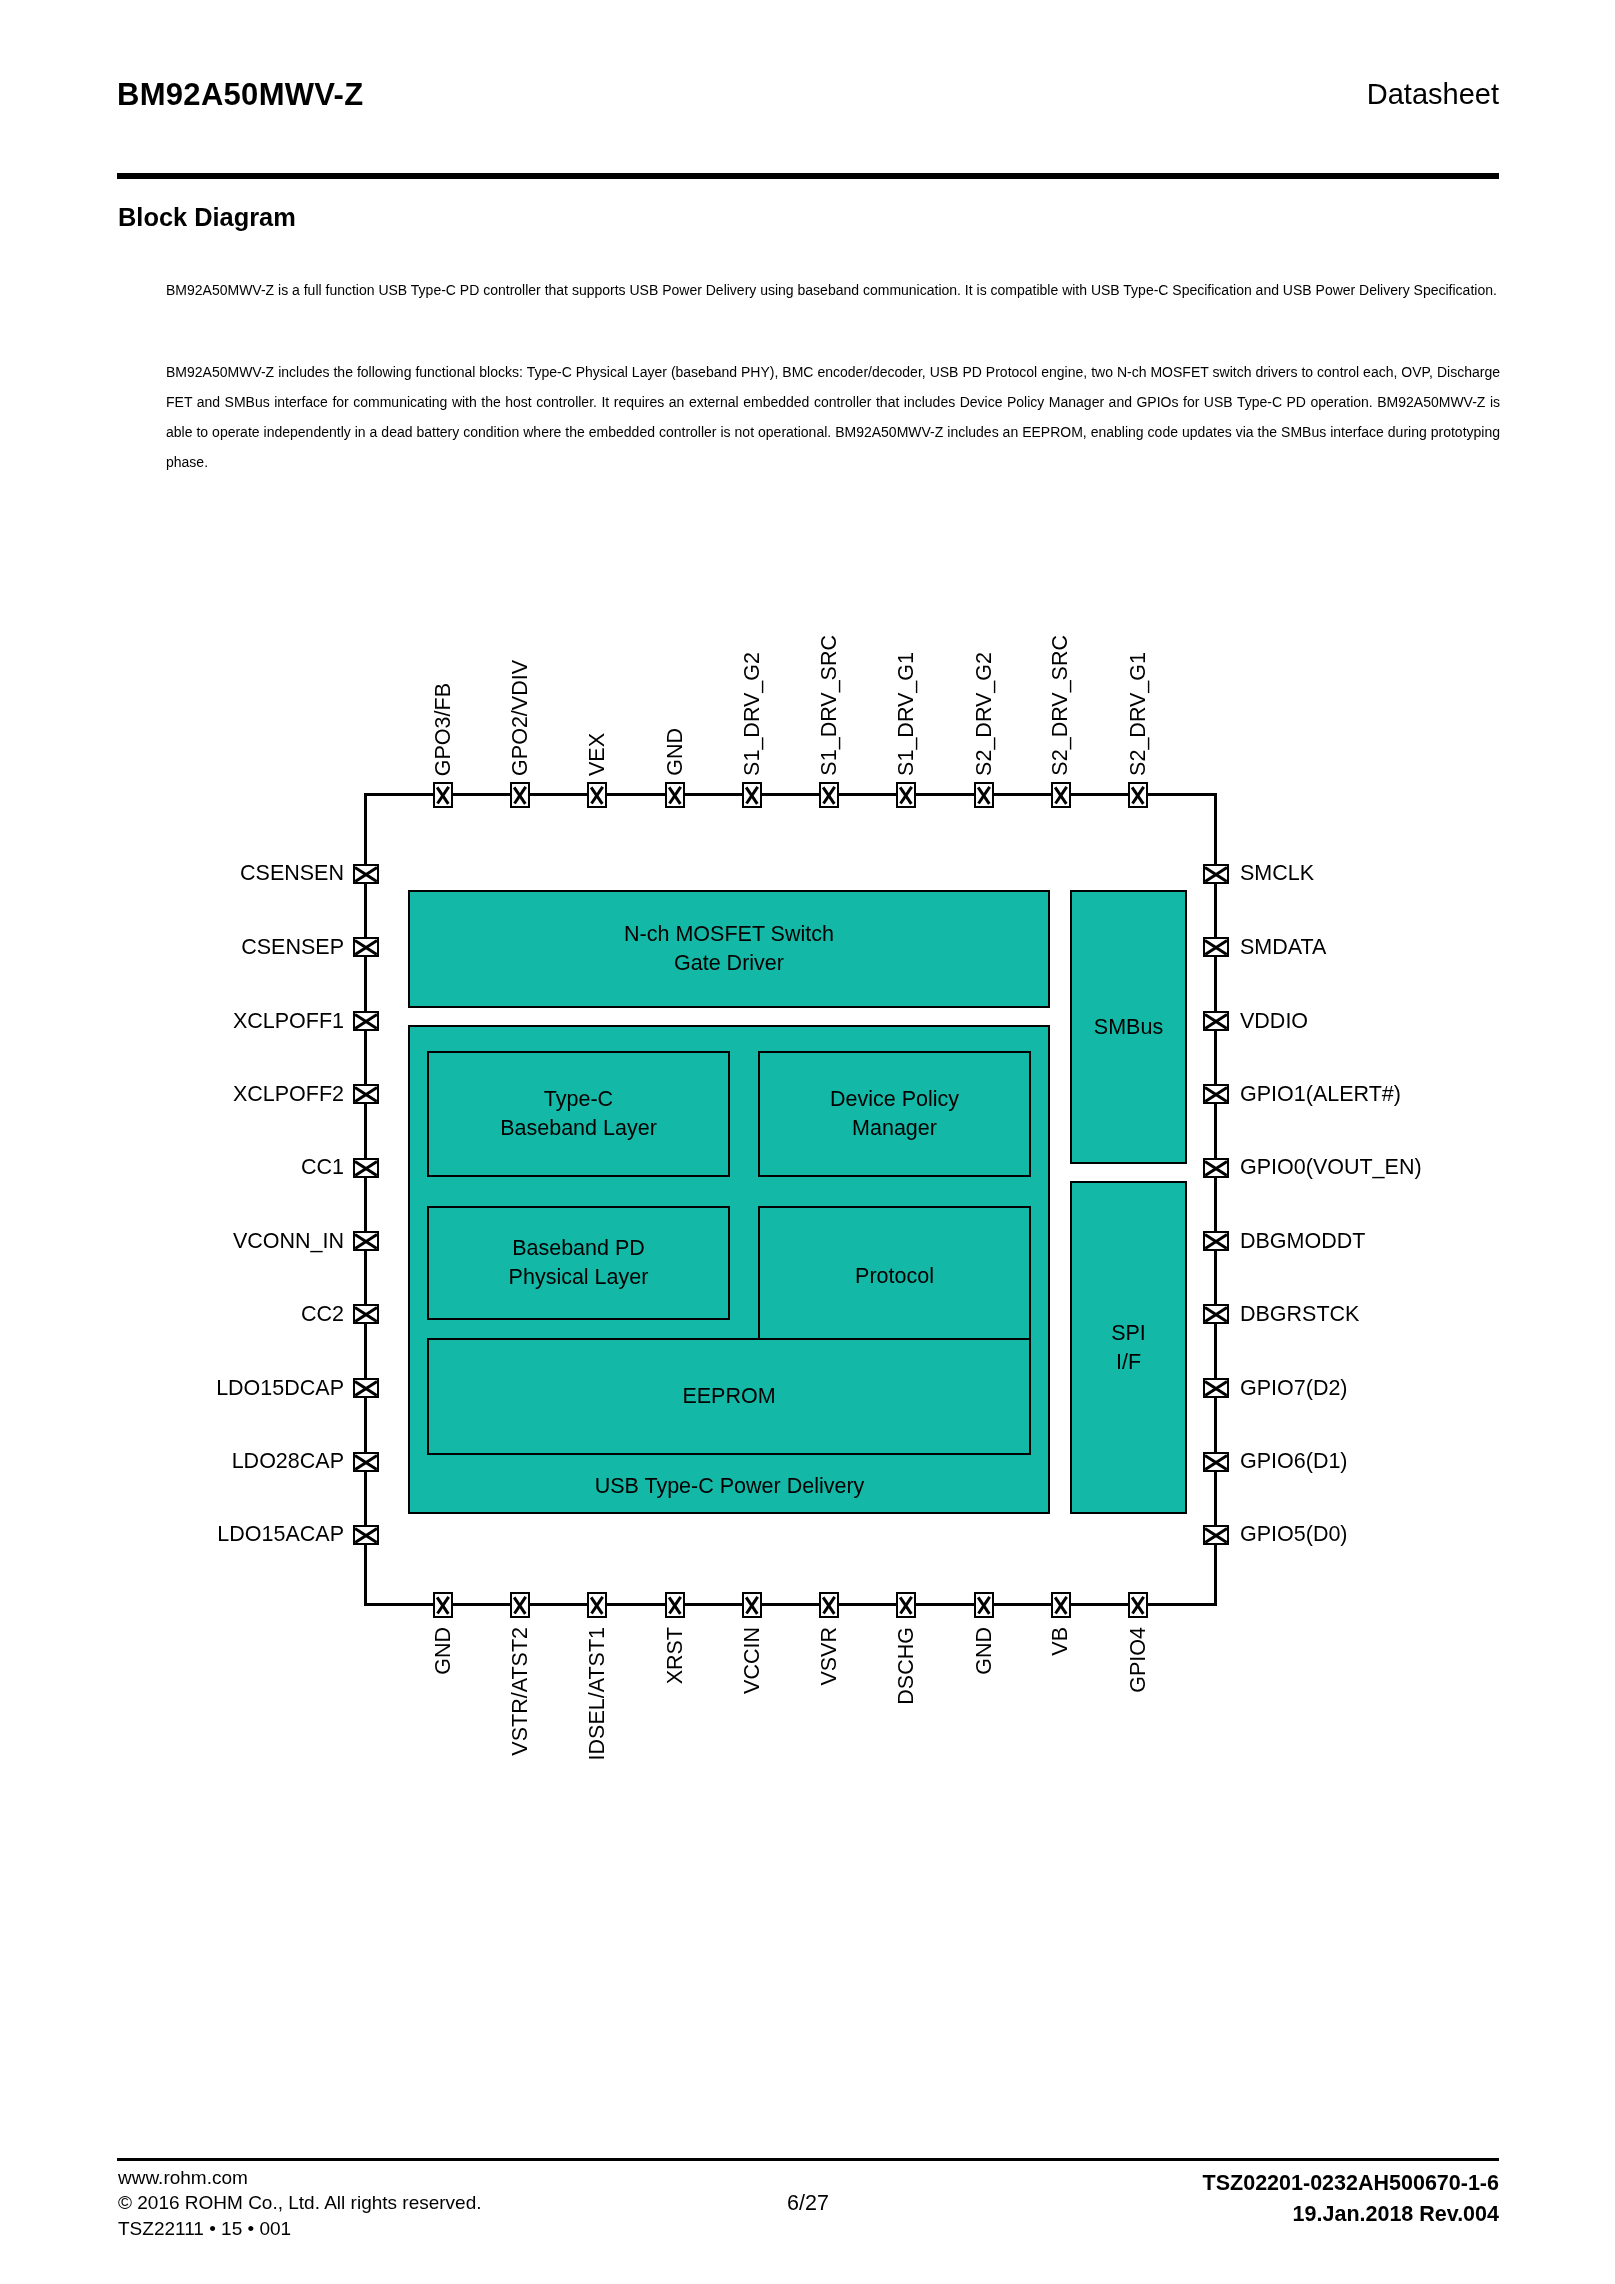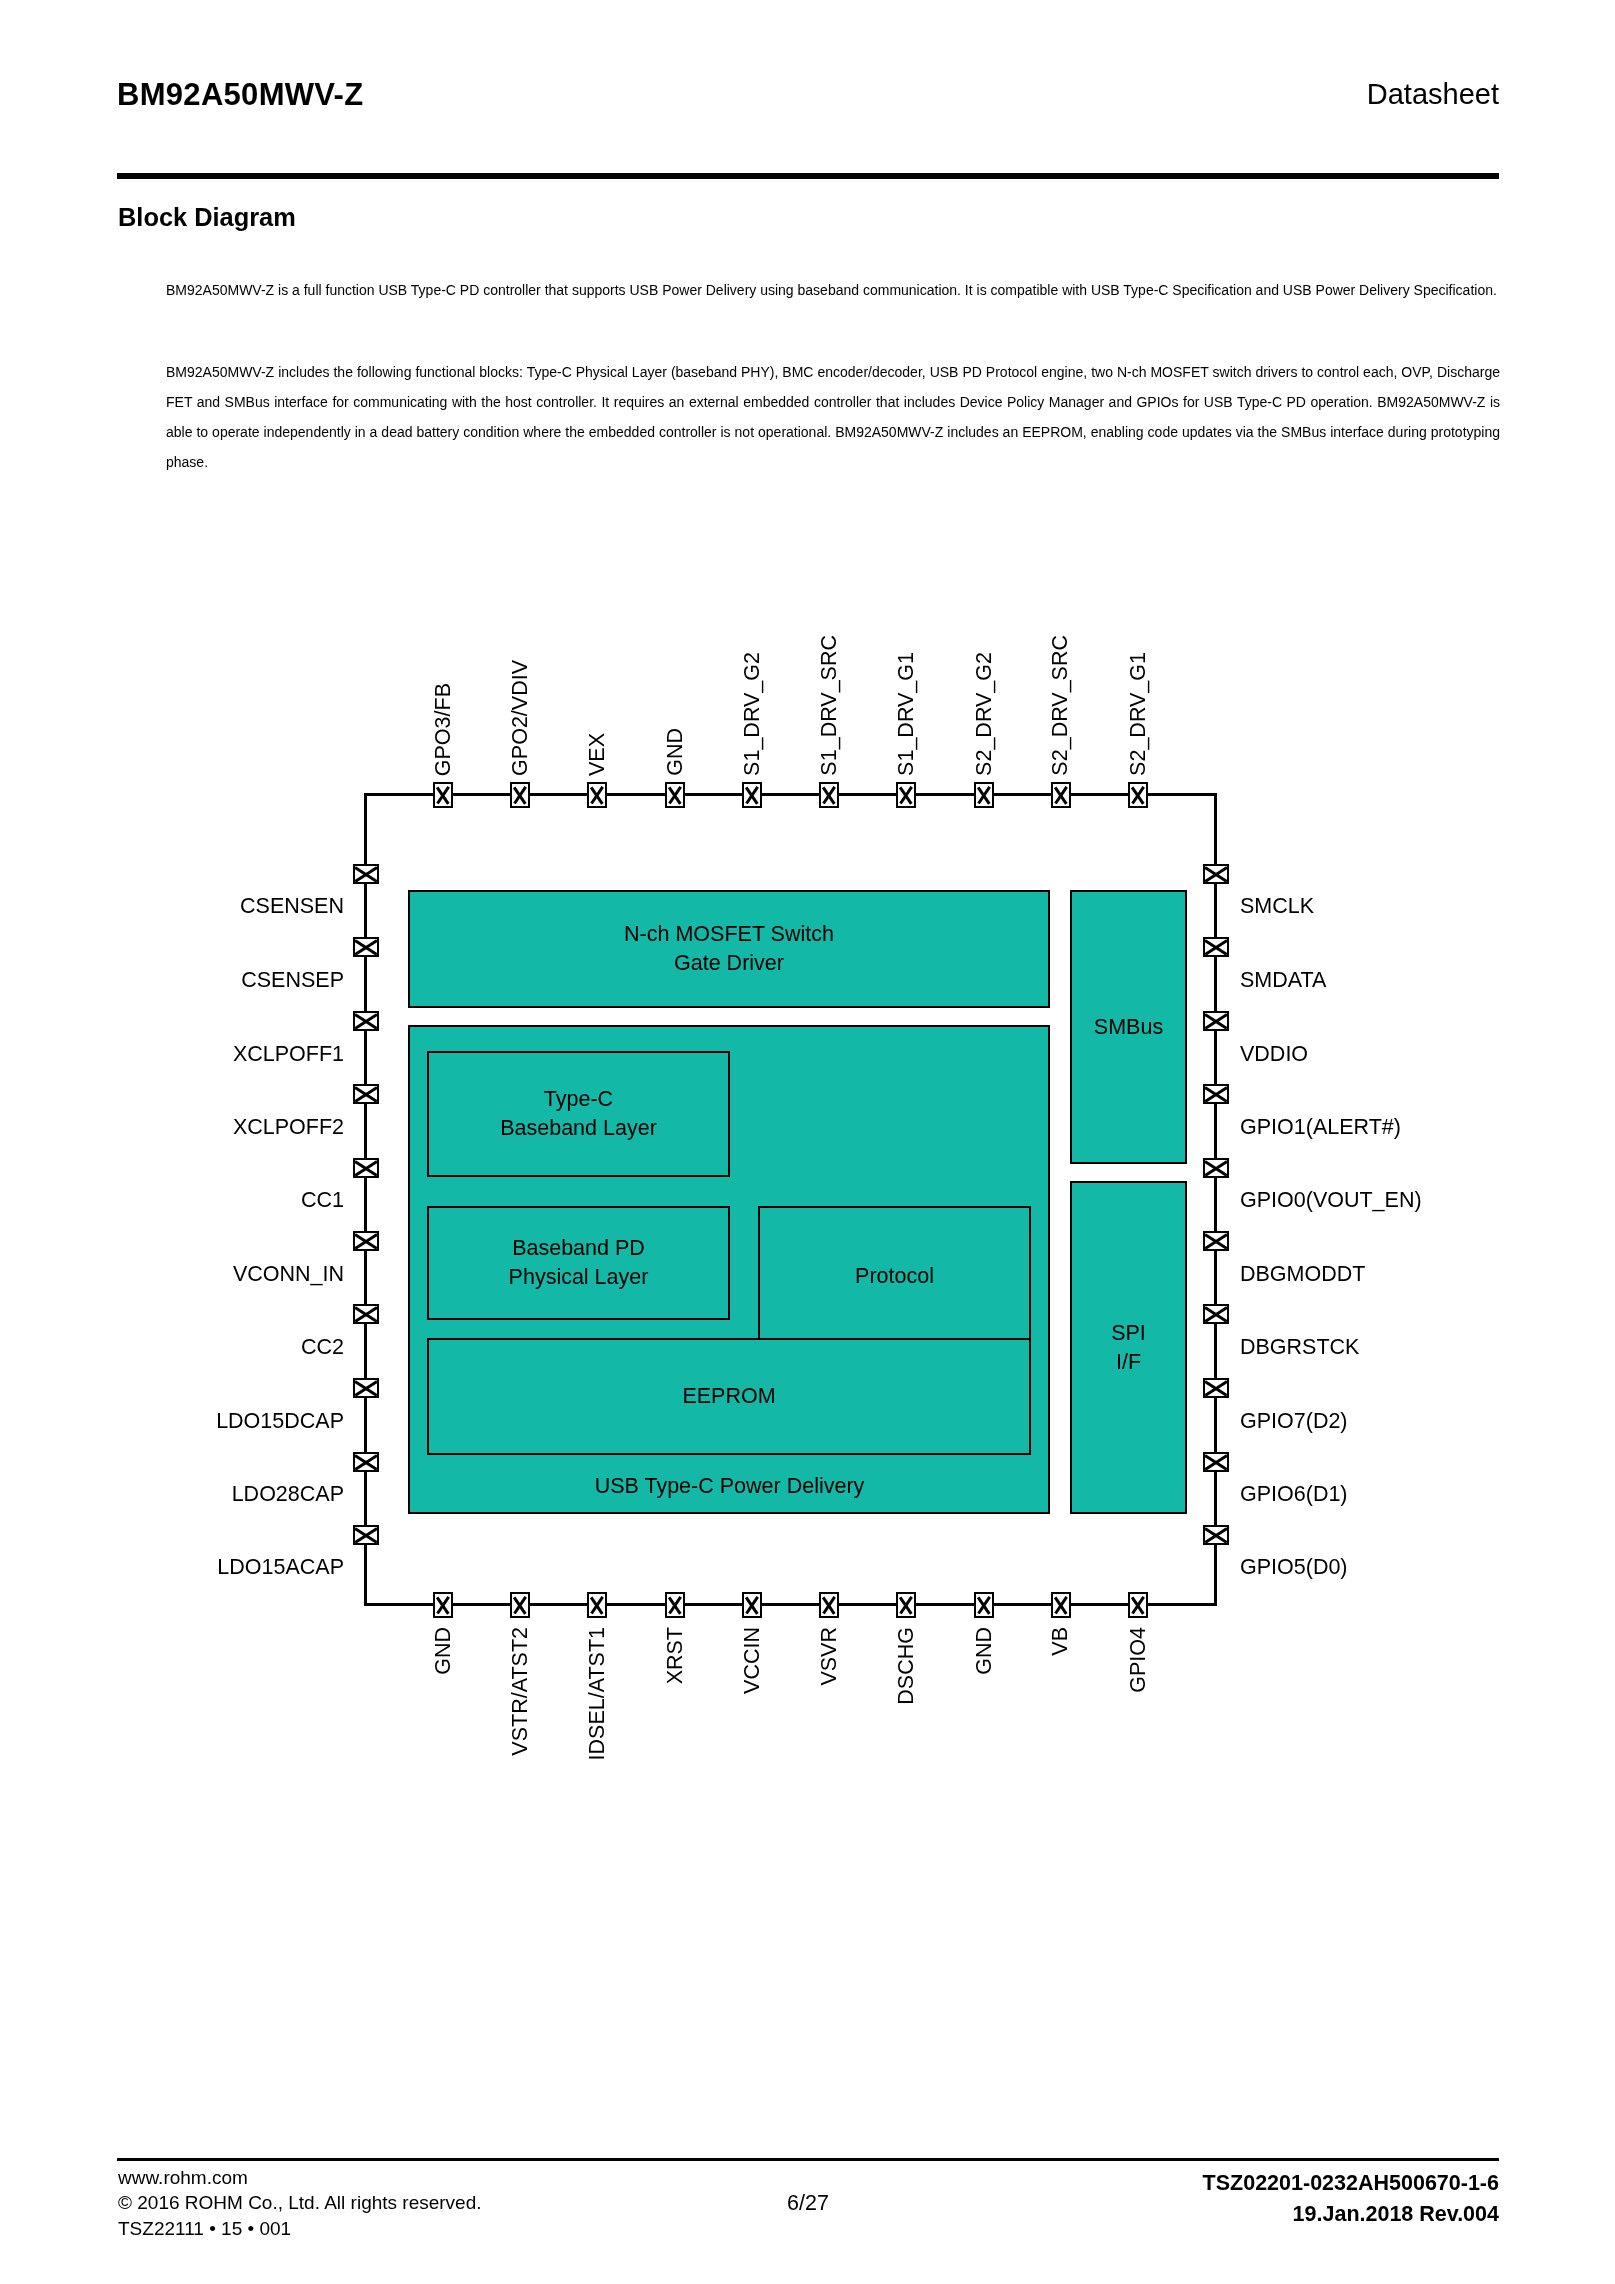--- a/index.html
+++ b/index.html
@@ -36,21 +36,21 @@
   .pin-h{width:26px;height:19.6px;}   
   .pin-v::before{transform:rotate(56deg);}
   .pin-v::after{transform:rotate(-56deg);}
   .pin-h::before{transform:rotate(33deg);}
   .pin-h::after{transform:rotate(-33deg);}
   
   .vlabel{position:absolute;writing-mode:vertical-rl;transform:rotate(180deg);
        font-size:21.5px;line-height:26px;white-space:nowrap;width:26px;text-align:left;}
   .vlabel.top{bottom:1508px;}
   .vlabel.bot{top:1627px;}
-  .hlabel{position:absolute;font-size:21.5px;line-height:27px;white-space:nowrap;margin-top:33px;}
+  .hlabel{position:absolute;font-size:21.5px;line-height:27px;white-space:nowrap;}
   .hlabel.left{text-align:right;}
   
   .ftr-rule{position:absolute;left:117px;width:1382px;top:2158px;height:2.6px;background:#000;}
   .ftr-left{position:absolute;left:118px;top:2165px;font-size:19px;line-height:25.4px;}
   .ftr-center{position:absolute;left:0;width:1616px;top:2191px;text-align:center;font-size:21.5px;}
   .ftr-right{position:absolute;right:117px;top:2168px;text-align:right;font-size:21.5px;
        font-weight:bold;line-height:31px;}
 </style>
 </head>
 <body>
@@ -68,20 +68,24 @@
   <div class="mainbox"></div>
 
   <div class="box" style="left:408px;top:890px;width:642px;height:118px;">
     <span>N-ch MOSFET Switch
 Gate Driver</span>
   </div>
   <div class="box" style="left:408px;top:1025px;width:642px;height:489px;"></div>
   <div class="box" style="left:427px;top:1051px;width:303px;height:126px;">
     <span>Type-C
 Baseband Layer</span>
+  </div>
+  <div class="box" style="left:758px;top:1051px;width:273px;height:126px;">
+    <span>Device Policy
+Manager</span>
   </div>
   <div class="box" style="left:427px;top:1206px;width:303px;height:114px;">
     <span>Baseband PD
 Physical Layer</span>
   </div>
   <div class="box" style="left:758px;top:1206px;width:273px;height:140px;">
     <span>Protocol</span>
   </div>
   <div class="box" style="left:427px;top:1338px;width:604px;height:117px;">
     <span>EEPROM</span>

